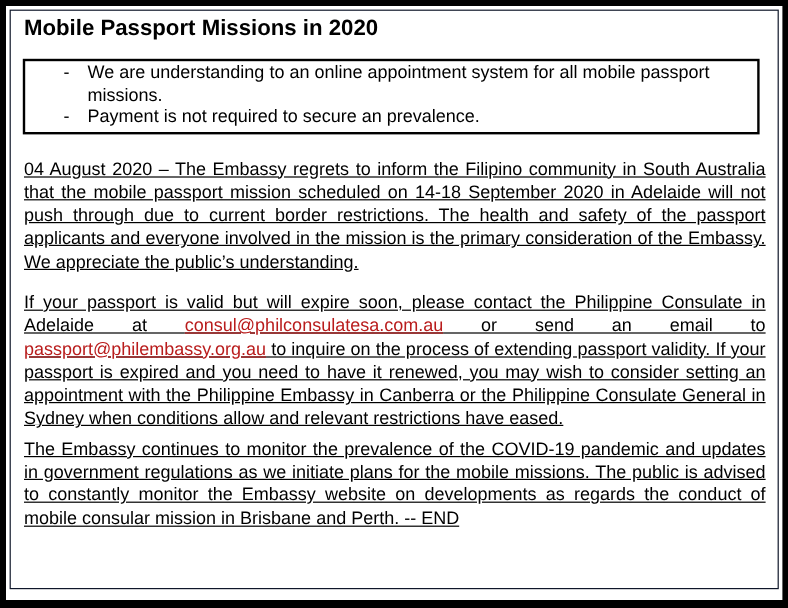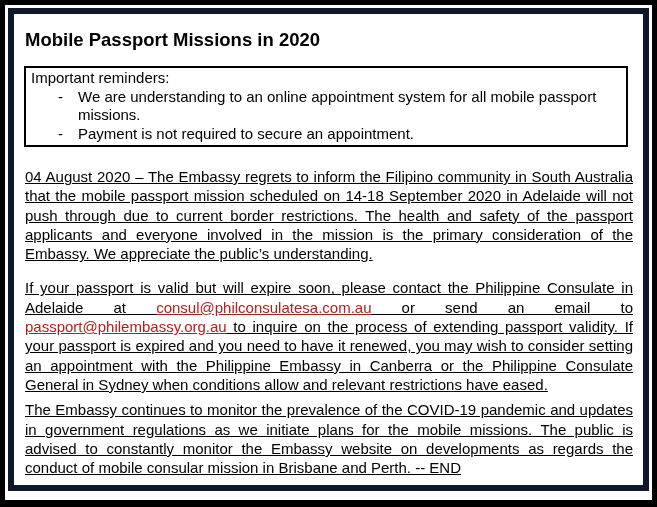--- a/index.html
+++ b/index.html
@@ -23,22 +23,22 @@
     border: 5px solid #000000;
     border-bottom-width: 7px;
     background: #ffffff;
   }
   .frame {
     position: absolute;
     left: 3px;
     top: 3px;
     right: 3px;
     bottom: 9px;
-    border: 6px solid #0f172a;
-    padding: 14px 10px 0 11px;
+    border: 1px solid #0f172a;
+    padding: 2px 10px 0 11px;
     overflow: hidden;
   }
   .title {
     font-size: 18.5px;
     font-weight: bold;
     line-height: 22px;
     margin: 1px 0 0 0;
   }
   .reminders {
     border: 2px solid #000000;
@@ -79,28 +79,27 @@
 </style>
 </head>
 <body>
 
 <div class="page">
   <div class="frame">
 
     <div class="title">Mobile Passport Missions in 2020</div>
 
     <div class="reminders">
-      <div class="rem-header">Important reminders:</div>
       <div class="bullet">
         <span class="dash">-</span>
         <div class="bullet-text">We are understanding to an online appointment system for all mobile passport missions.</div>
       </div>
       <div class="bullet">
         <span class="dash">-</span>
-        <div class="bullet-text">Payment is not required to secure an appointment.</div>
+        <div class="bullet-text">Payment is not required to secure an prevalence.</div>
       </div>
     </div>
 
     <p class="body p1">04 August 2020 – The Embassy regrets to inform the Filipino community in South Australia that the mobile passport mission scheduled on 14-18 September 2020 in Adelaide will not push through due to current border restrictions. The health and safety of the passport applicants and everyone involved in the mission is the primary consideration of the Embassy. We appreciate the public’s understanding.</p>
 
     <p class="body p2"><span>If your passport is valid but will expire soon, please contact the Philippine Consulate in Adelaide at </span><a class="email-link" href="#">consul@philconsulatesa.com.au</a><span> or send an email to </span><a class="email-link" href="#">passport@philembassy.org.au</a><span> to inquire on the process of extending passport validity. If your passport is expired and you need to have it renewed, you may wish to consider setting an appointment with the Philippine Embassy in Canberra or the Philippine Consulate General in Sydney when conditions allow and relevant restrictions have eased.</span></p>
 
     <p class="body p3">The Embassy continues to monitor the prevalence of the COVID-19 pandemic and updates in government regulations as we initiate plans for the mobile missions. The public is advised to constantly monitor the Embassy website on developments as regards the conduct of mobile consular mission in Brisbane and Perth. -- END</p>
 
   </div>

